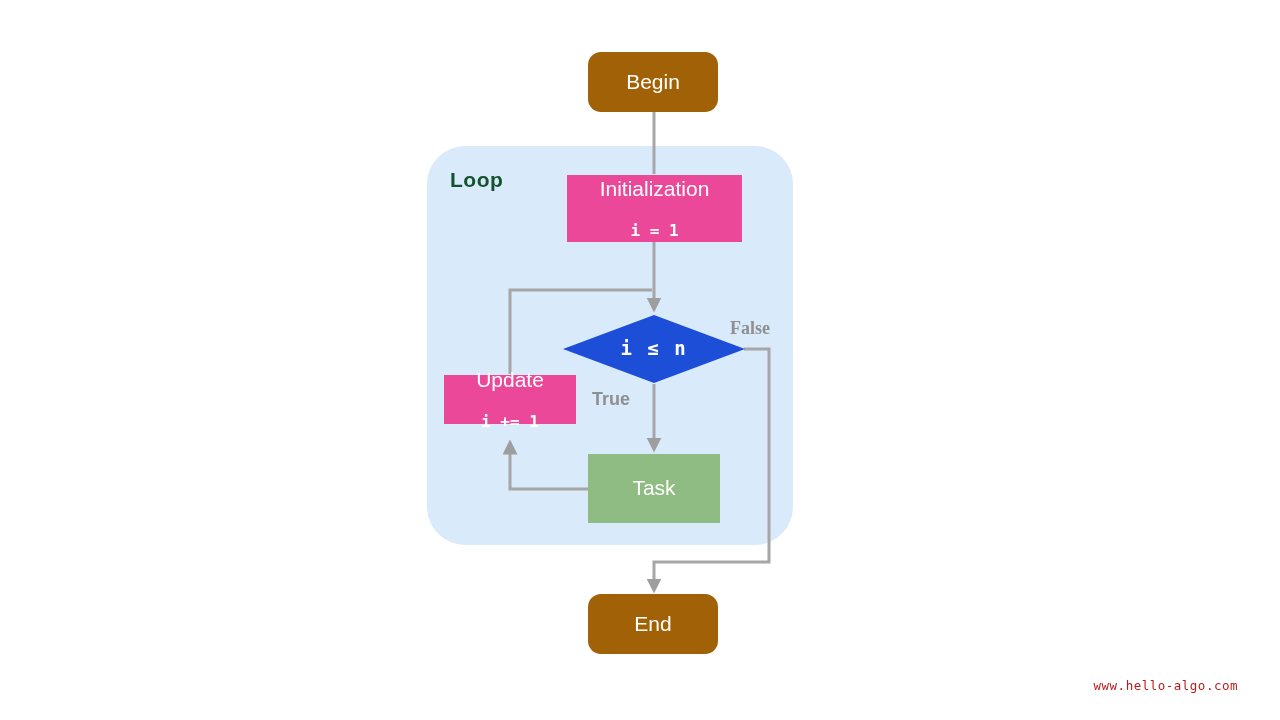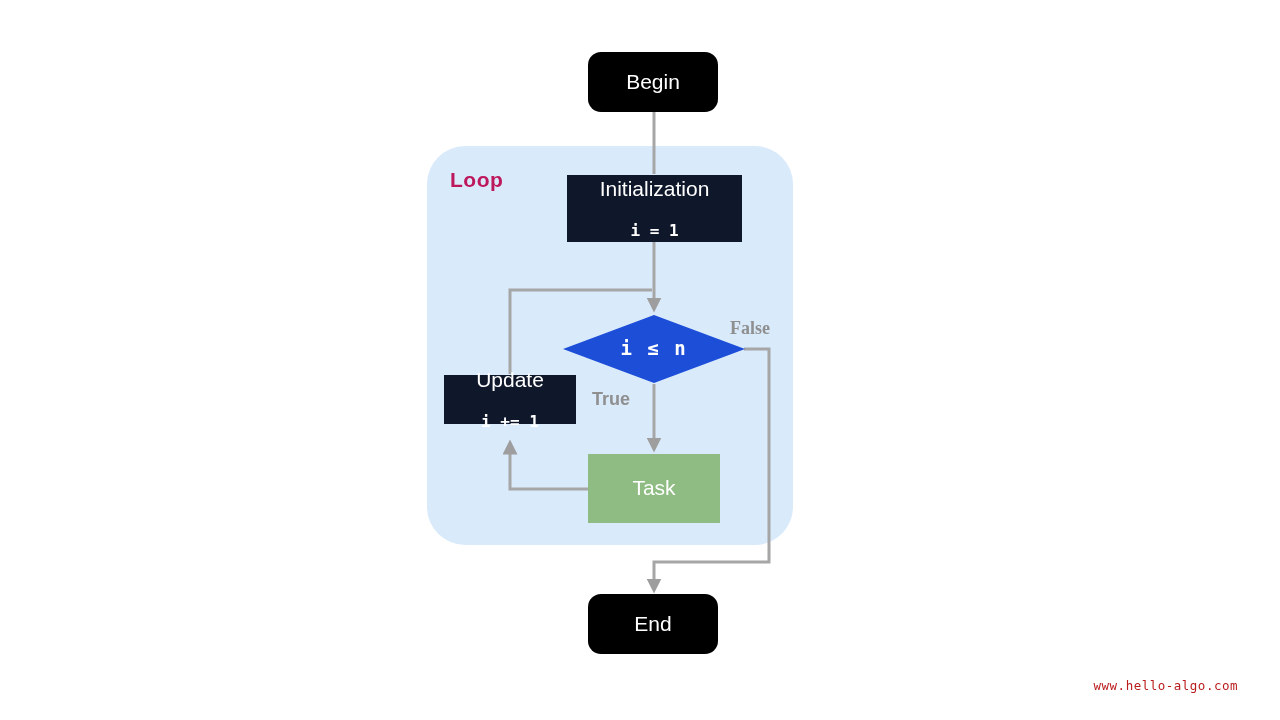--- a/index.html
+++ b/index.html
@@ -25,21 +25,21 @@
     background: #d9eafb;
     border-radius: 38px;
     z-index: 1;
   }
   .loop-label {
     position: absolute;
     left: 450px;
     top: 168px;
     font-size: 21px;
     font-weight: 700;
-    color: #be185d;
+    color: #14532d;
     z-index: 4;
     letter-spacing: 0.5px;
   }
   
   svg.connectors {
     position: absolute;
     left: 0;
     top: 0;
     z-index: 2;
   }
@@ -61,24 +61,24 @@
     line-height: 1.25;
   }
   .node .label { font-size: 21px; }
   .node .code  {
     font-family: "DejaVu Sans Mono", monospace;
     font-size: 16px;
     font-weight: 700;
     margin-top: 18px;
   }
   .terminal {
-    background: #000000;
+    background: #a16207;
     border-radius: 13px;
   }
-  .process { background: #0f172a; }
+  .process { background: #ec4899; }
   .task    { background: #8fbc82; }
   .node-begin { left: 588px; top: 52px;  width: 130px; height: 60px; }
   .node-end   { left: 588px; top: 594px; width: 130px; height: 60px; }
   .node-init  { left: 567px; top: 175px; width: 175px; height: 67px; }
   .node-update{ left: 444px; top: 375px; width: 132px; height: 49px; }
   .node-task  { left: 588px; top: 454px; width: 132px; height: 69px; }
   .node-cond {
     left: 563px; top: 315px; width: 182px; height: 68px;
     background: #1d4ed8;
     clip-path: polygon(50% 0, 100% 50%, 50% 100%, 0 50%);

